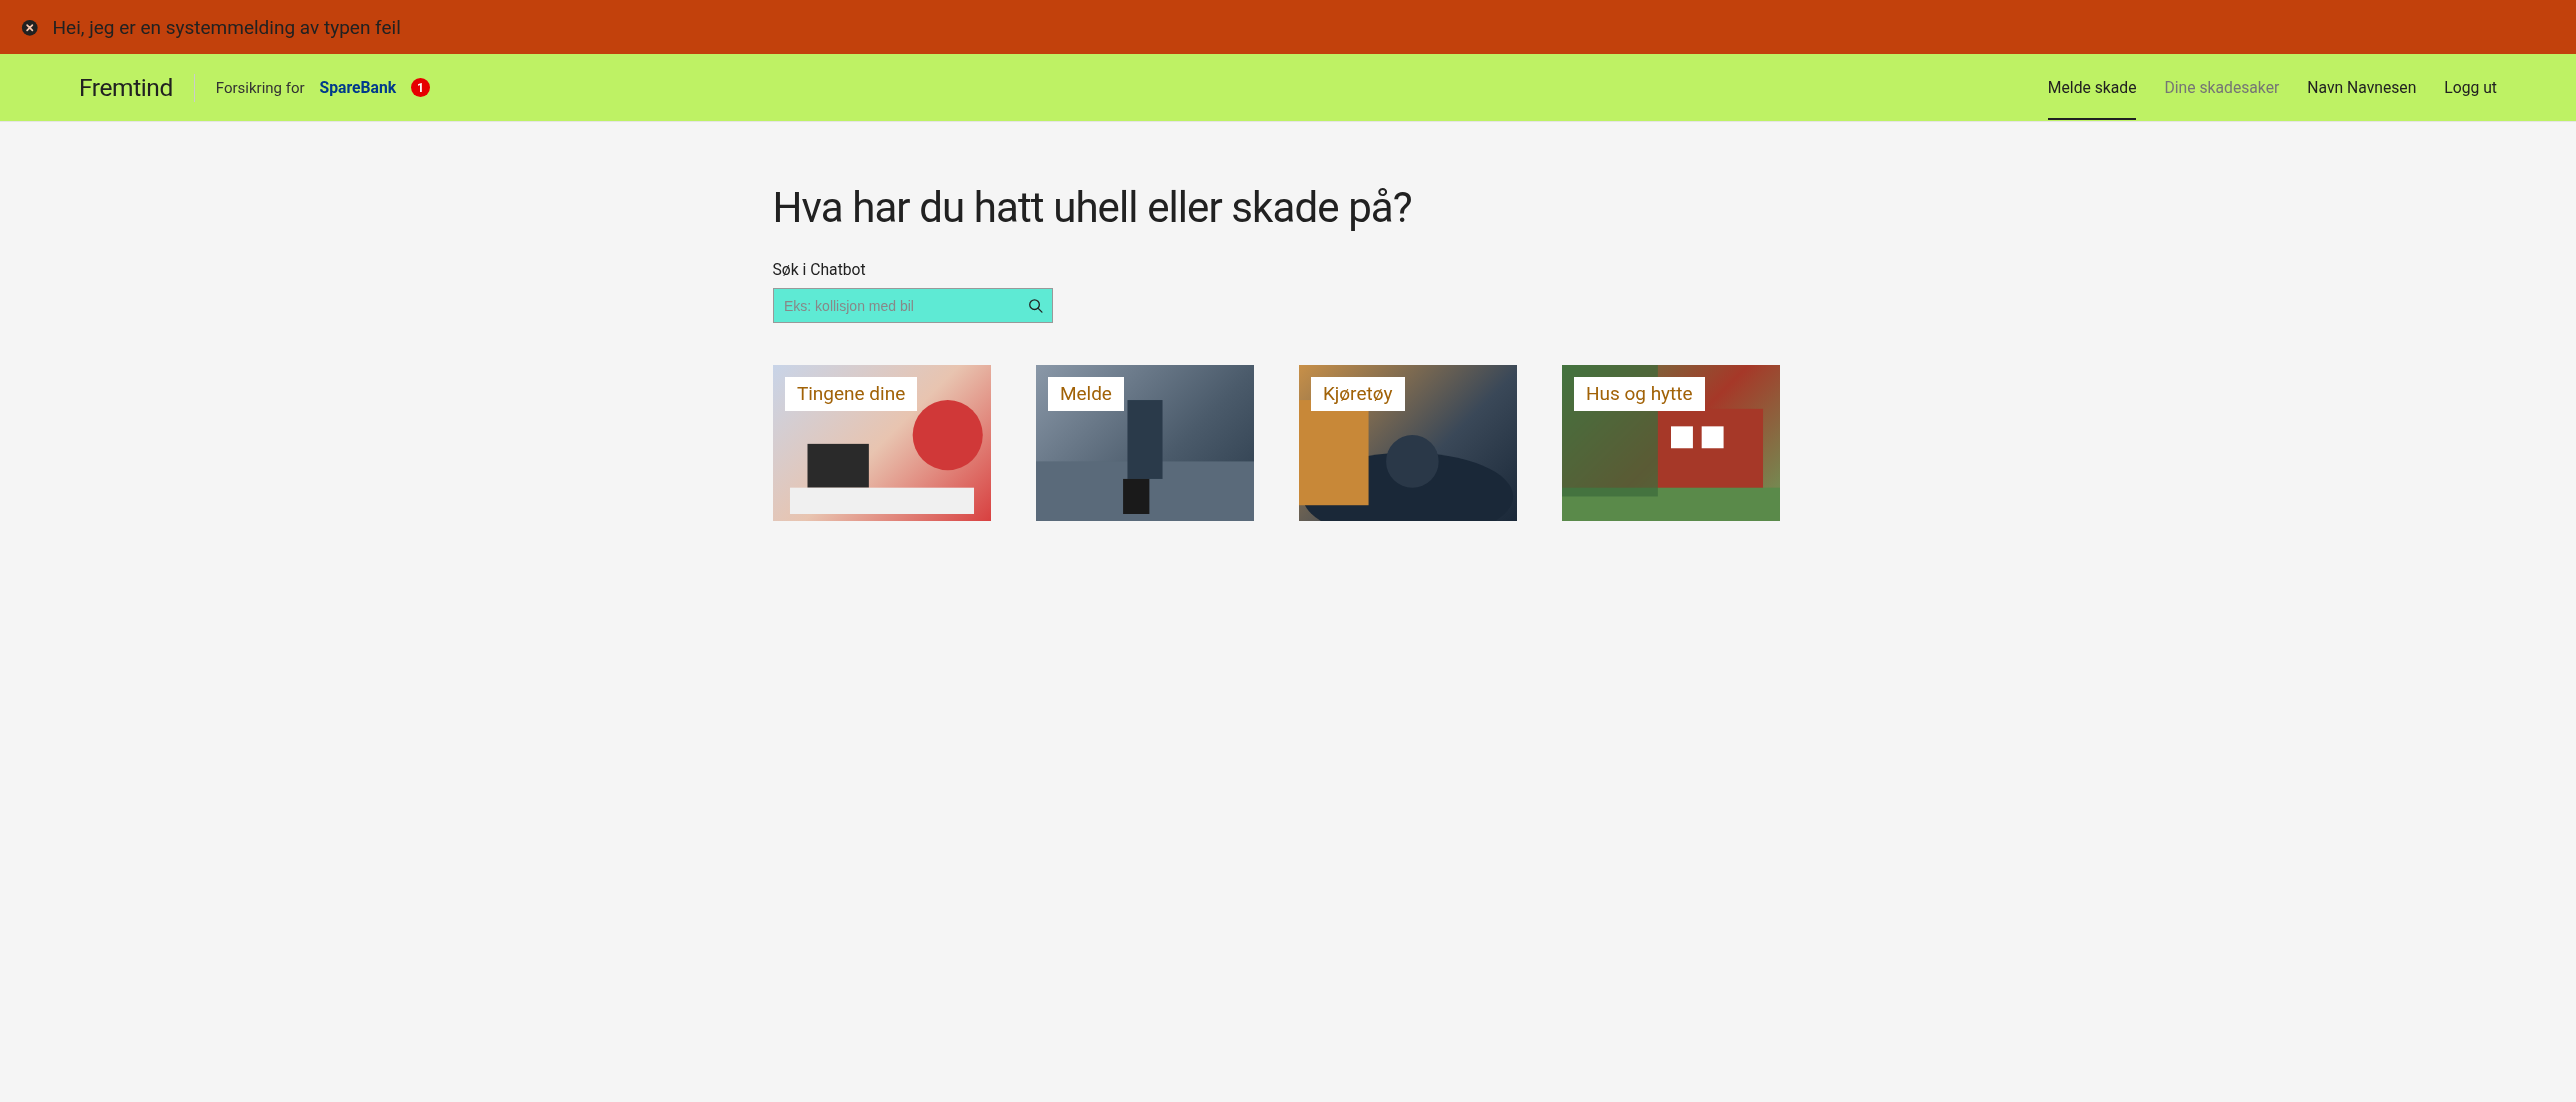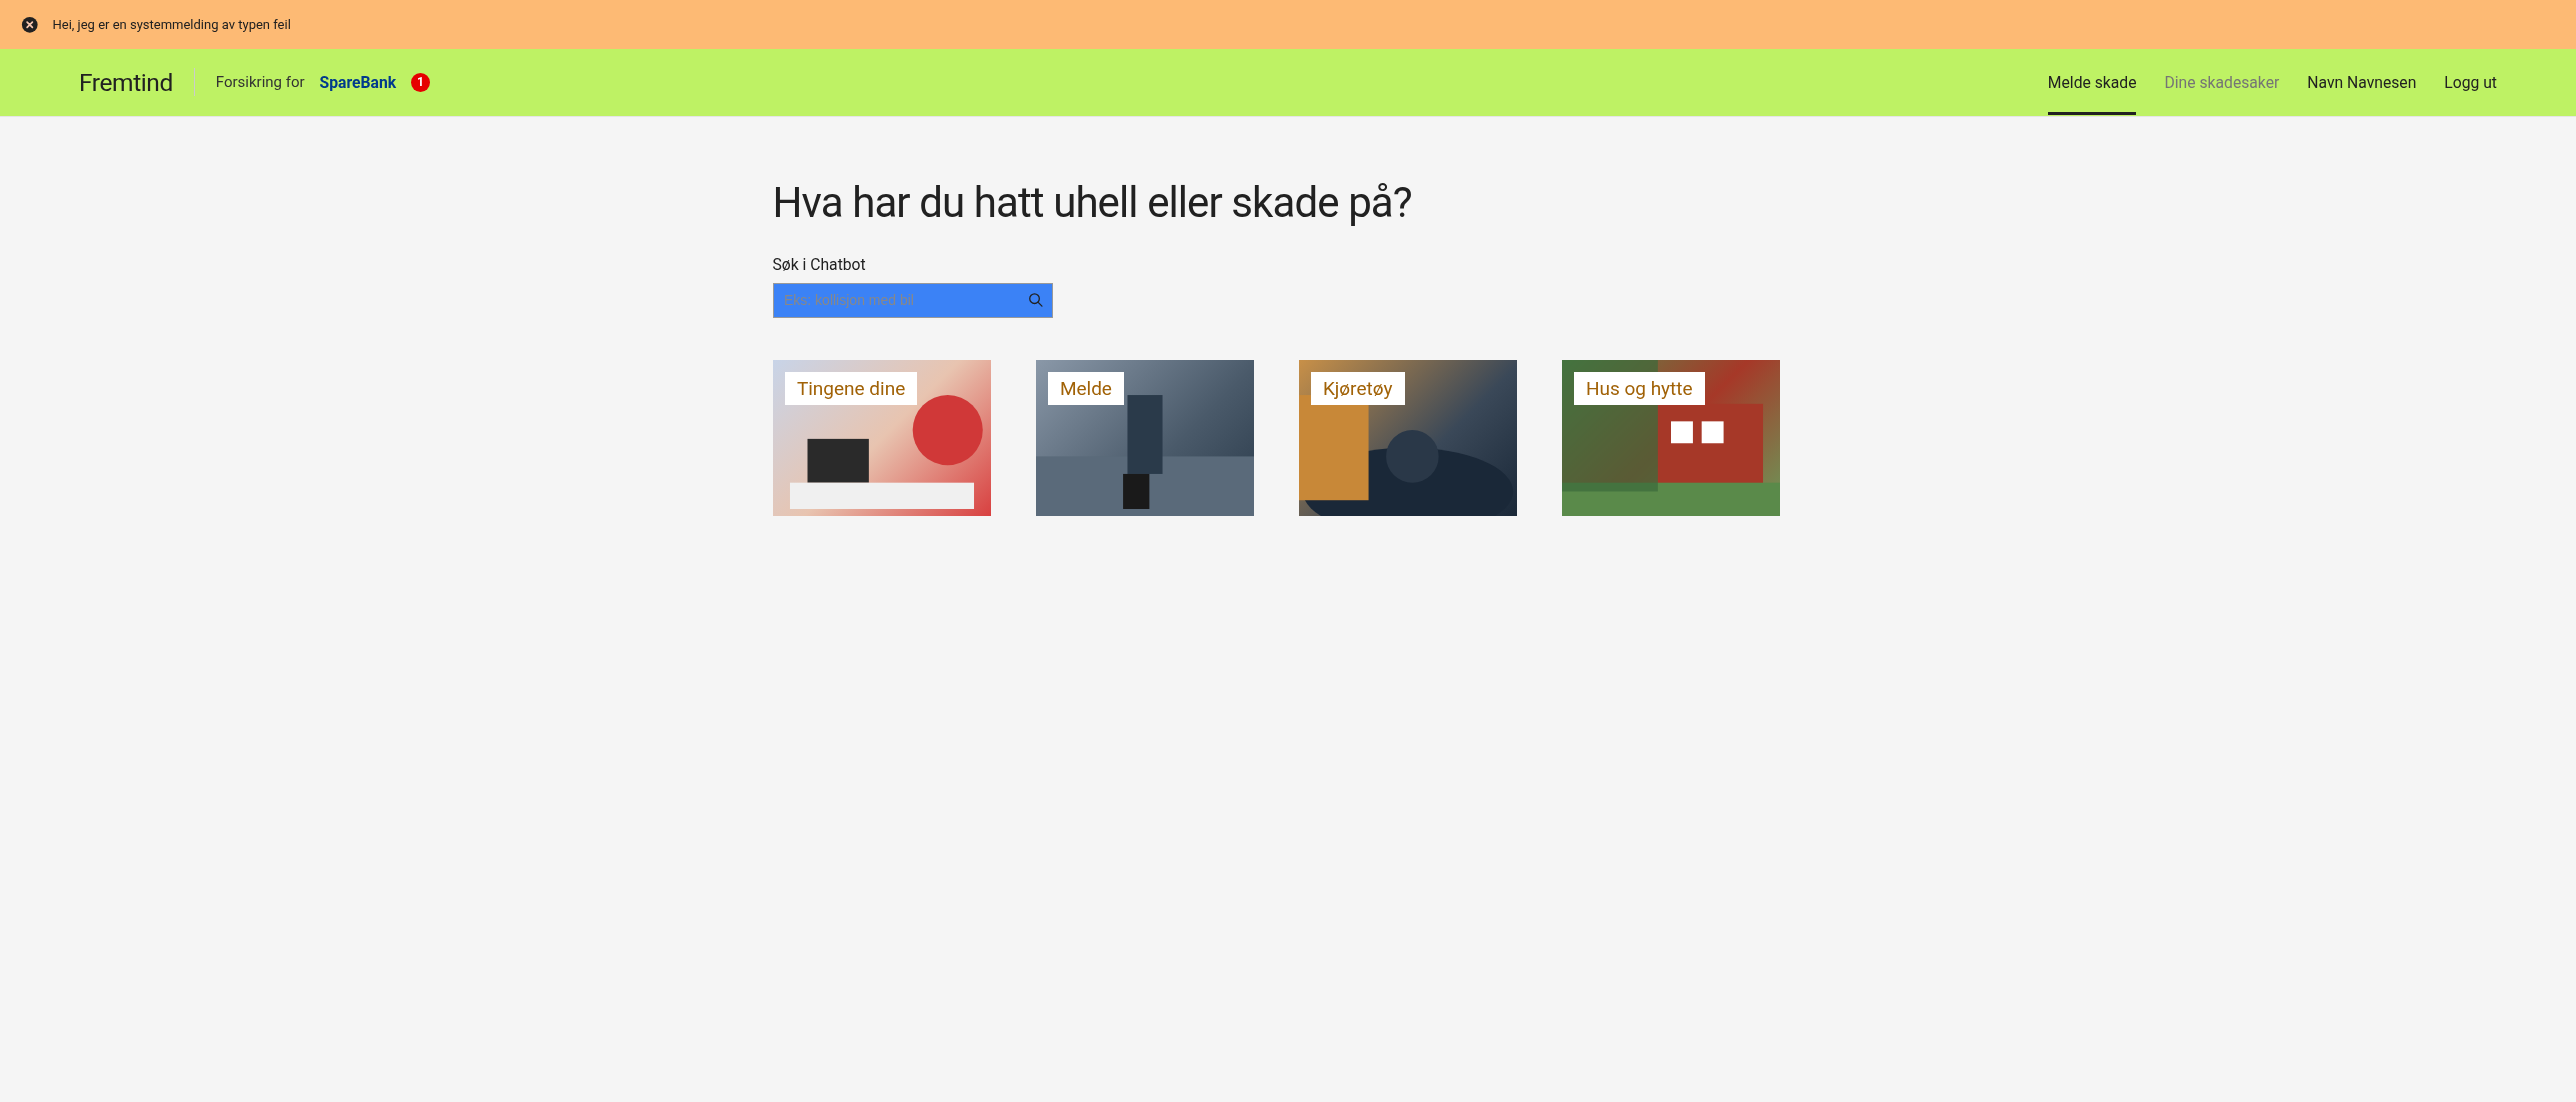--- a/index.html
+++ b/index.html
@@ -6,26 +6,26 @@
       margin: 0;
       padding: 0;
       box-sizing: border-box;
     }
     body {
       font-family: -apple-system, BlinkMacSystemFont, "Segoe UI", Roboto, Helvetica, Arial, sans-serif;
       background: #f5f5f5;
       color: #212121;
     }
     .alert-bar {
-      background: #fdba74;
+      background: #c2410c;
       padding: 15.7px 21px;
       display: flex;
       align-items: center;
       gap: 14px;
-      font-size: 13px;
+      font-size: 19px;
     }
     .alert-icon {
       width: 17.5px;
       height: 17.5px;
       flex-shrink: 0;
     }
     .header {
       background: #bef264;
       border-bottom: 0.9px solid #e5e5e5;
       padding: 0 79px;
@@ -119,21 +119,21 @@
       position: relative;
       width: 280px;
       margin-bottom: 42px;
     }
     .search-input {
       width: 100%;
       height: 35px;
       border: 0.9px solid #999;
       padding: 0 35px 0 10.5px;
       font-size: 14px;
-      background: #3b82f6;
+      background: #5eead4;
     }
     .search-input::placeholder {
       color: #888;
     }
     .search-icon {
       position: absolute;
       right: 8.7px;
       top: 50%;
       transform: translateY(-50%);
       width: 15.7px;

